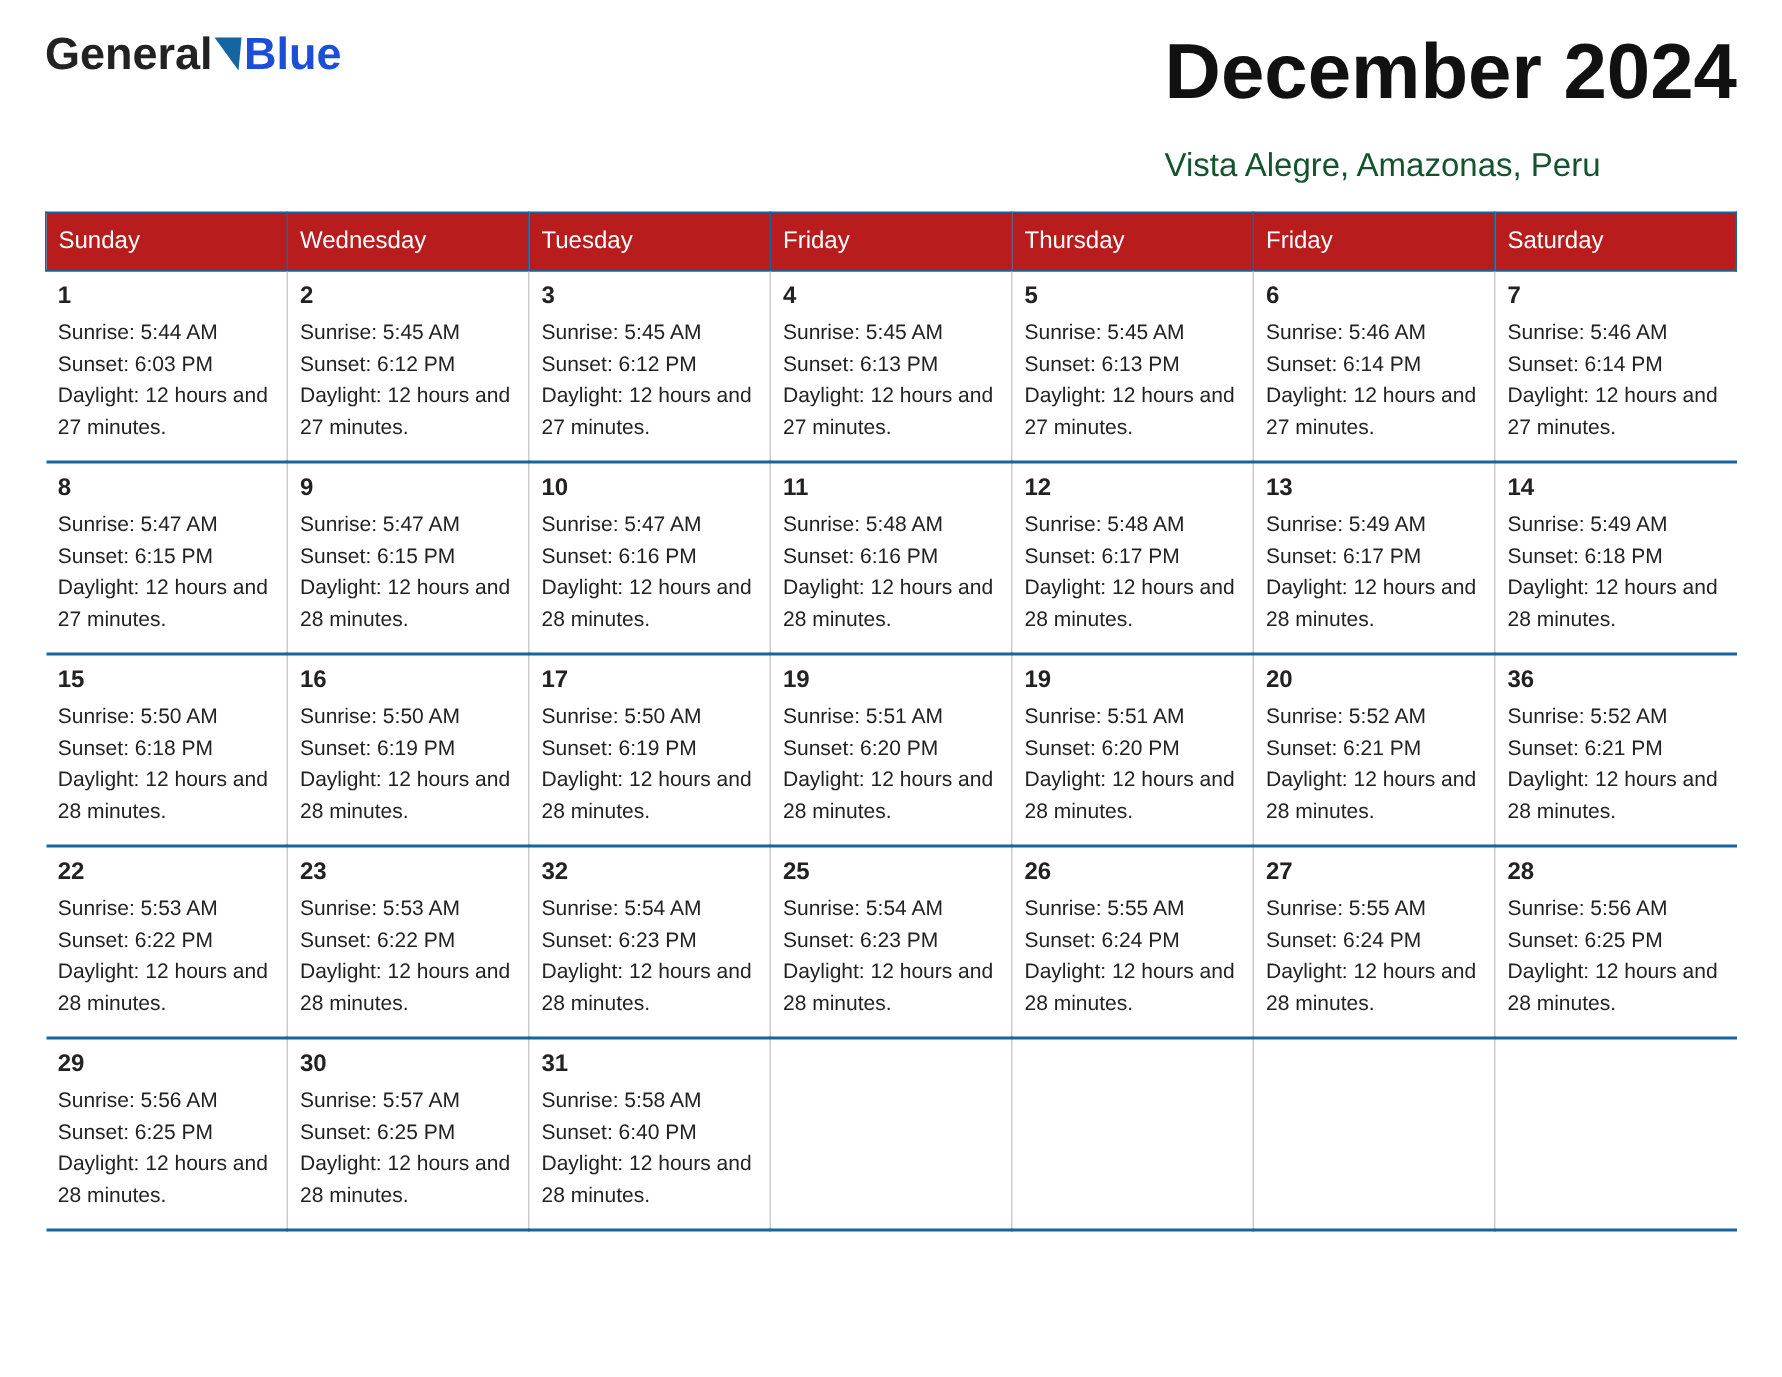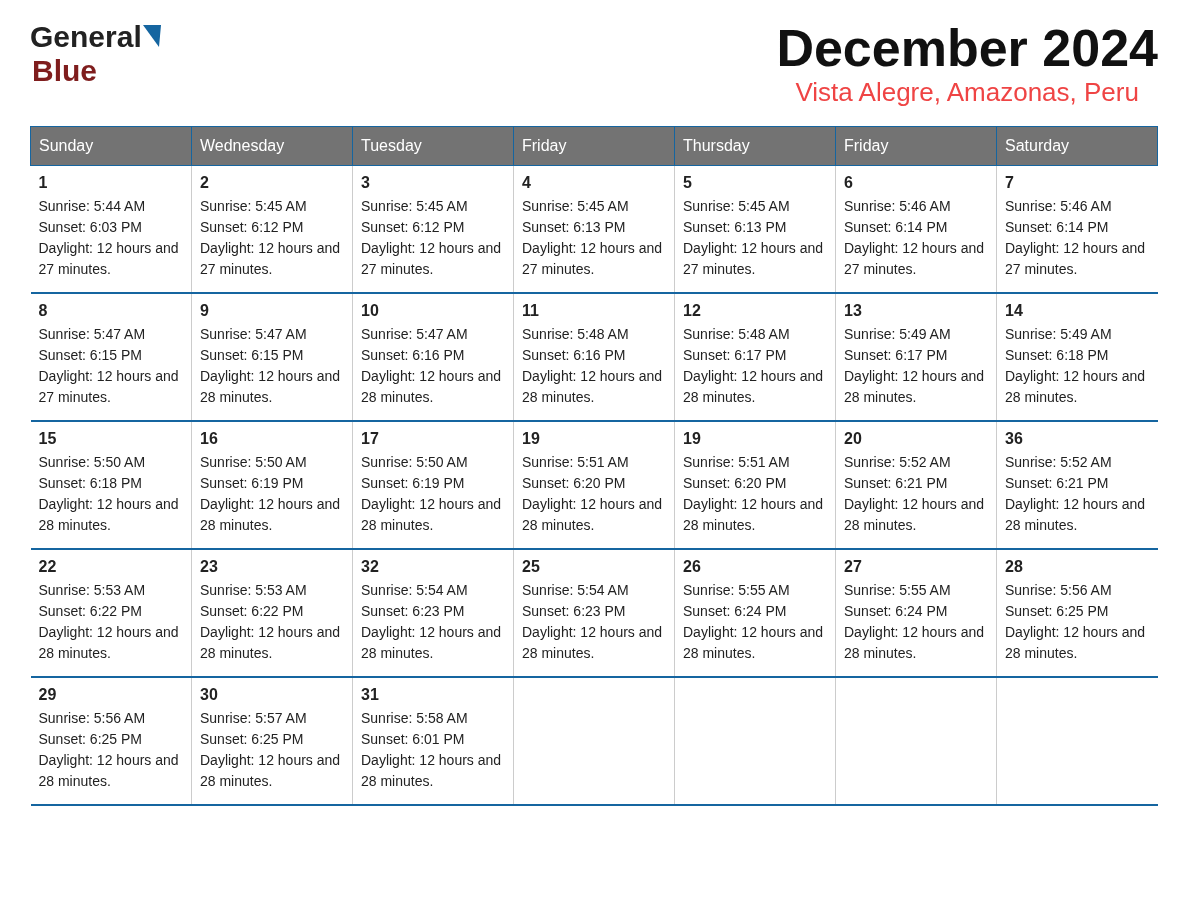--- a/index.html
+++ b/index.html
@@ -11,40 +11,40 @@
       min-height: 918px;
       padding: 20px 30px;
     }
     .header {
       display: flex;
       justify-content: space-between;
       align-items: flex-start;
       margin-bottom: 18px;
     }
     .title-block {
-      text-align: center;
+      text-align: left;
     }
     .month-title {
       font-size: 52px;
       font-weight: bold;
       color: #111;
       line-height: 1.1;
     }
     .subtitle {
-      font-size: 26px;
-      color: #ef4444;
-      margin-top: 0;
+      font-size: 22px;
+      color: #14532d;
+      margin-top: 20px;
     }
     table {
       width: 100%;
       border-collapse: collapse;
       table-layout: fixed;
     }
     thead tr {
-      background-color: #737373;
+      background-color: #b91c1c;
       color: #fff;
     }
     thead th {
       padding: 10px 8px;
       text-align: left;
       font-size: 16px;
       font-weight: normal;
       border: 1px solid #1565a0;
     }
     tbody tr {
@@ -66,21 +66,21 @@
       font-weight: bold;
       display: block;
       margin-bottom: 4px;
     }
     .day-info {
       font-size: 14px;
       line-height: 1.5;
     }
     .logo-wrapper {
       display: flex;
-      flex-direction: column;
+      flex-direction: row;
     }
     .logo-row1 {
       display: flex;
       align-items: center;
     }
     .logo-g {
       font-size: 30px;
       font-weight: bold;
       color: #222;
     }
@@ -90,21 +90,21 @@
       border-left: 16px solid transparent;
       border-right: 2px solid transparent;
       border-top: 22px solid #1565a0;
       margin-left: 1px;
       margin-bottom: 2px;
       display: inline-block;
     }
     .logo-row2 {
       font-size: 30px;
       font-weight: bold;
-      color: #7f1d1d;
+      color: #1d4ed8;
       margin-left: 2px;
     }
   </style>
 </head>
 <body>
 
 <div class="header">
   <div class="logo-wrapper">
     <div class="logo-row1">
       <span class="logo-g">General</span>
@@ -377,21 +377,21 @@
         <div class="day-info">
           <span>Sunrise: 5:57 AM</span><br>
           <span>Sunset: 6:25 PM</span><br>
           <span>Daylight: 12 hours and 28 minutes.</span>
         </div>
       </td>
         <td>
         <span class="day-num">31</span>
         <div class="day-info">
           <span>Sunrise: 5:58 AM</span><br>
-          <span>Sunset: 6:01 PM</span><br>
+          <span>Sunset: 6:40 PM</span><br>
           <span>Daylight: 12 hours and 28 minutes.</span>
         </div>
       </td>
         <td></td>
         <td></td>
         <td></td>
         <td></td>
       </tr>
     </tbody>
 </table>

